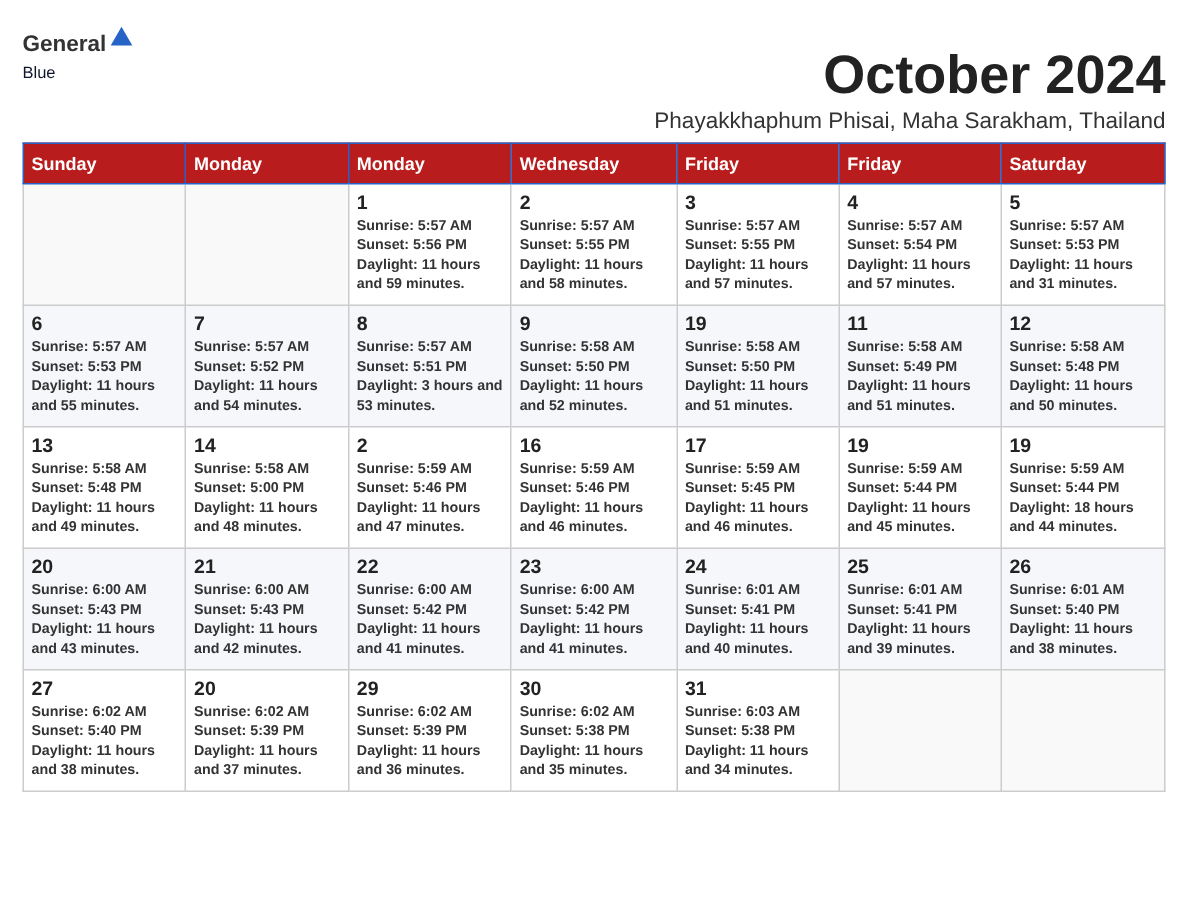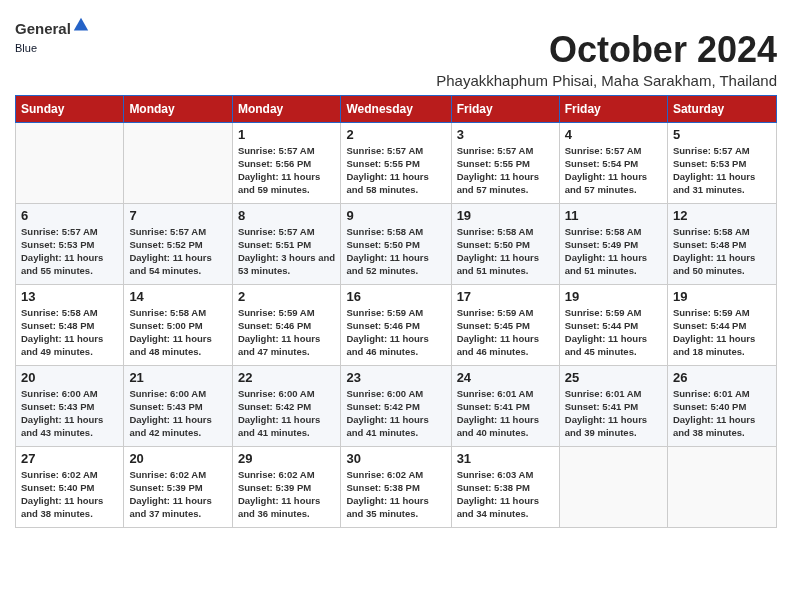--- a/index.html
+++ b/index.html
@@ -315,21 +315,21 @@
             <span>Daylight: 11 hours and 45 minutes.</span>
           </div>
         </div>
       </td>
         <td>
         <div class="cell-content">
           <span class="day-number">19</span>
           <div class="cell-detail">
             <span>Sunrise: 5:59 AM</span><br>
             <span>Sunset: 5:44 PM</span><br>
-            <span>Daylight: 11 hours and 18 minutes.</span>
+            <span>Daylight: 18 hours and 44 minutes.</span>
           </div>
         </div>
       </td>
       </tr>
       <tr>
         <td>
         <div class="cell-content">
           <span class="day-number">20</span>
           <div class="cell-detail">
             <span>Sunrise: 6:00 AM</span><br>

